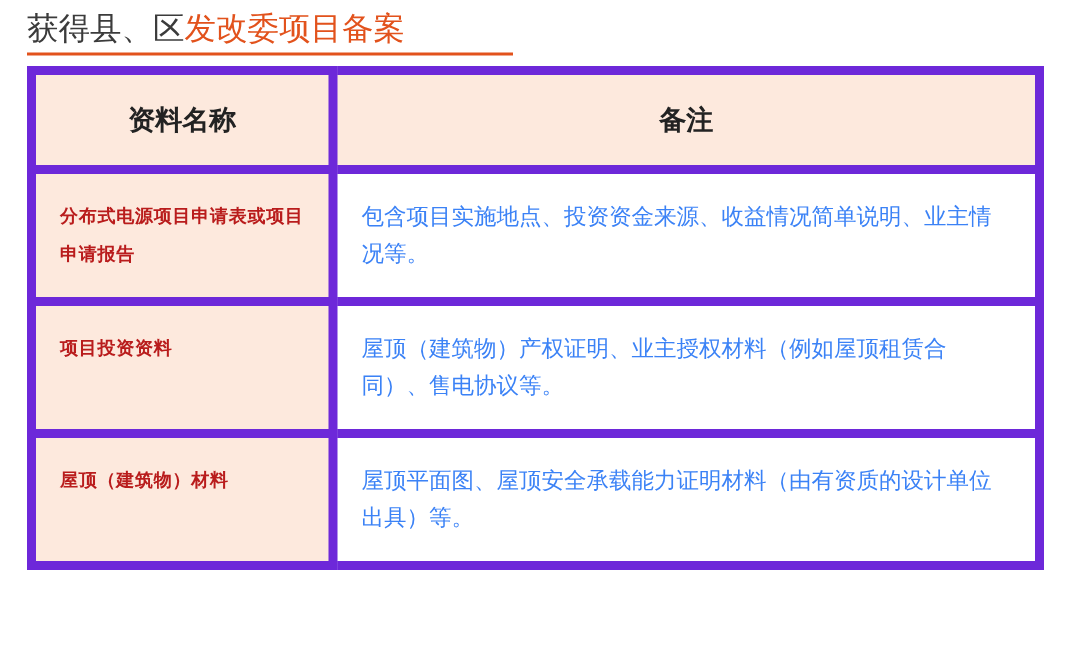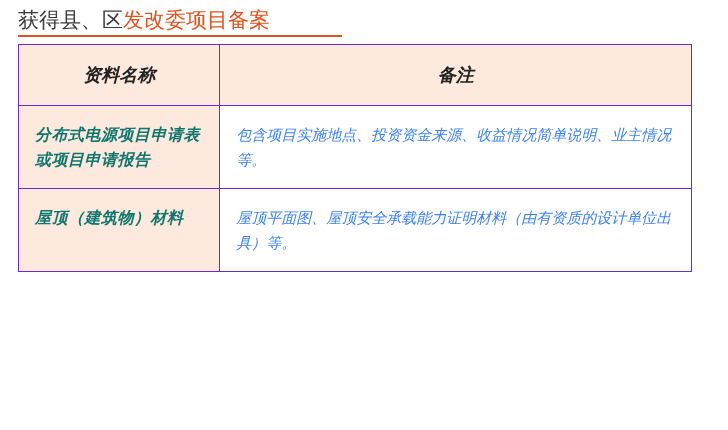--- a/index.html
+++ b/index.html
@@ -41,40 +41,39 @@
   }
   table.doc-table {
     position: absolute;
     left: 18px;
     top: 44px;
     width: 674px;
     border-collapse: collapse;
     table-layout: fixed;
   }
   table.doc-table td, table.doc-table th {
-    border: 1px solid #6d28d9;
+    border: 6px solid #6d28d9;
     vertical-align: top;
     padding: 16px;
-    font-style: italic;
   }
   .hdr-cell {
     background: #fde9dd;
     text-align: center;
     font-size: 18px;
     font-weight: bold;
     color: #222222;
     height: 28px;
     line-height: 28px;
     padding: 1px 0 3px 0;
   }
   .name-cell {
     background: #fde9dd;
-    font-size: 16px;
+    font-size: 12px;
     font-weight: bold;
-    color: #0f766e;
+    color: #b91c1c;
     padding: 6px 8px 8px 8px;
     line-height: 25px;
     letter-spacing: 0.5px;
   }
   .note-cell {
     background: #ffffff;
     font-size: 15px;
     color: #3b82f6;
     padding: 7px 8px 8px 9px;
     line-height: 25px;
@@ -102,19 +101,23 @@
         <th class="hdr-cell">资料名称</th>
         <th class="hdr-cell">备注</th>
       </tr>
     </thead>
     <tbody>
       <tr>
         <td class="name-cell">分布式电源项目申请表或项目申请报告</td>
         <td class="note-cell">包含项目实施地点、投资资金来源、收益情况简单说明、业主情况等。</td>
       </tr>
       <tr>
+        <td class="name-cell">项目投资资料</td>
+        <td class="note-cell">屋顶（建筑物）产权证明、业主授权材料（例如屋顶租赁合同）、售电协议等。</td>
+      </tr>
+      <tr>
         <td class="name-cell">屋顶（建筑物）材料</td>
         <td class="note-cell">屋顶平面图、屋顶安全承载能力证明材料（由有资质的设计单位出具）等。</td>
       </tr>
     </tbody>
   </table>
 
 </div>
 
 </body></html>

